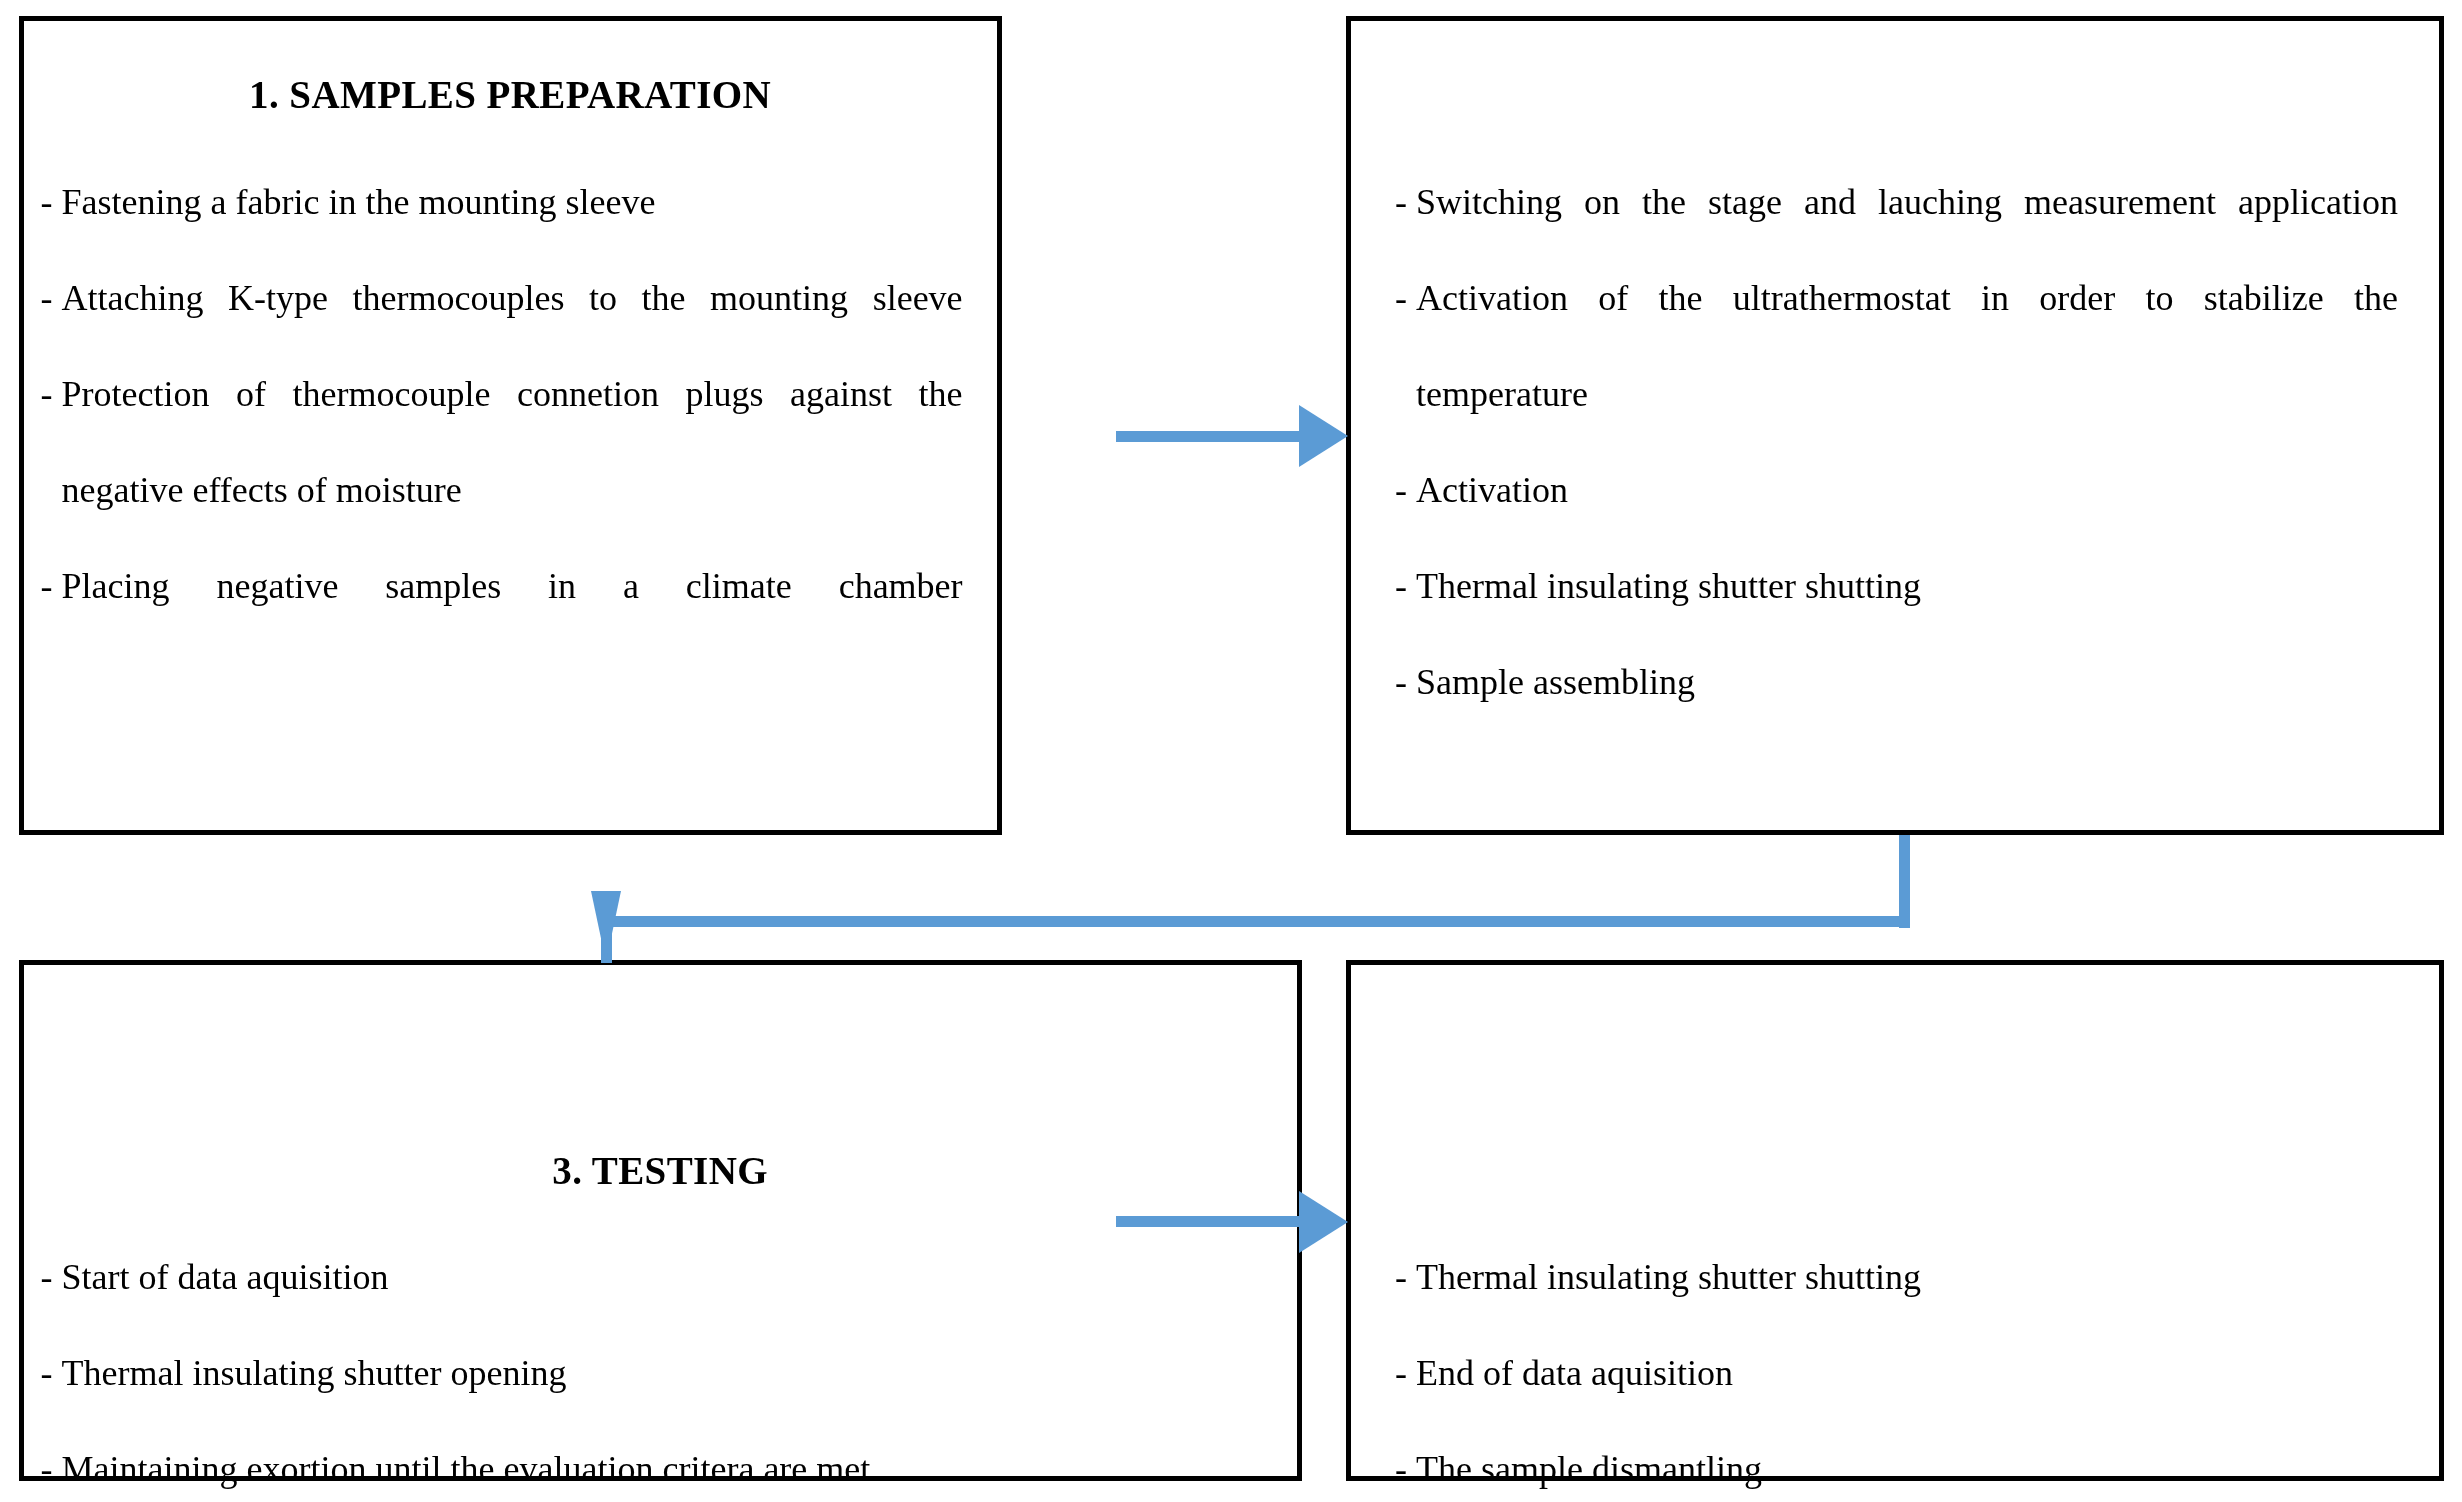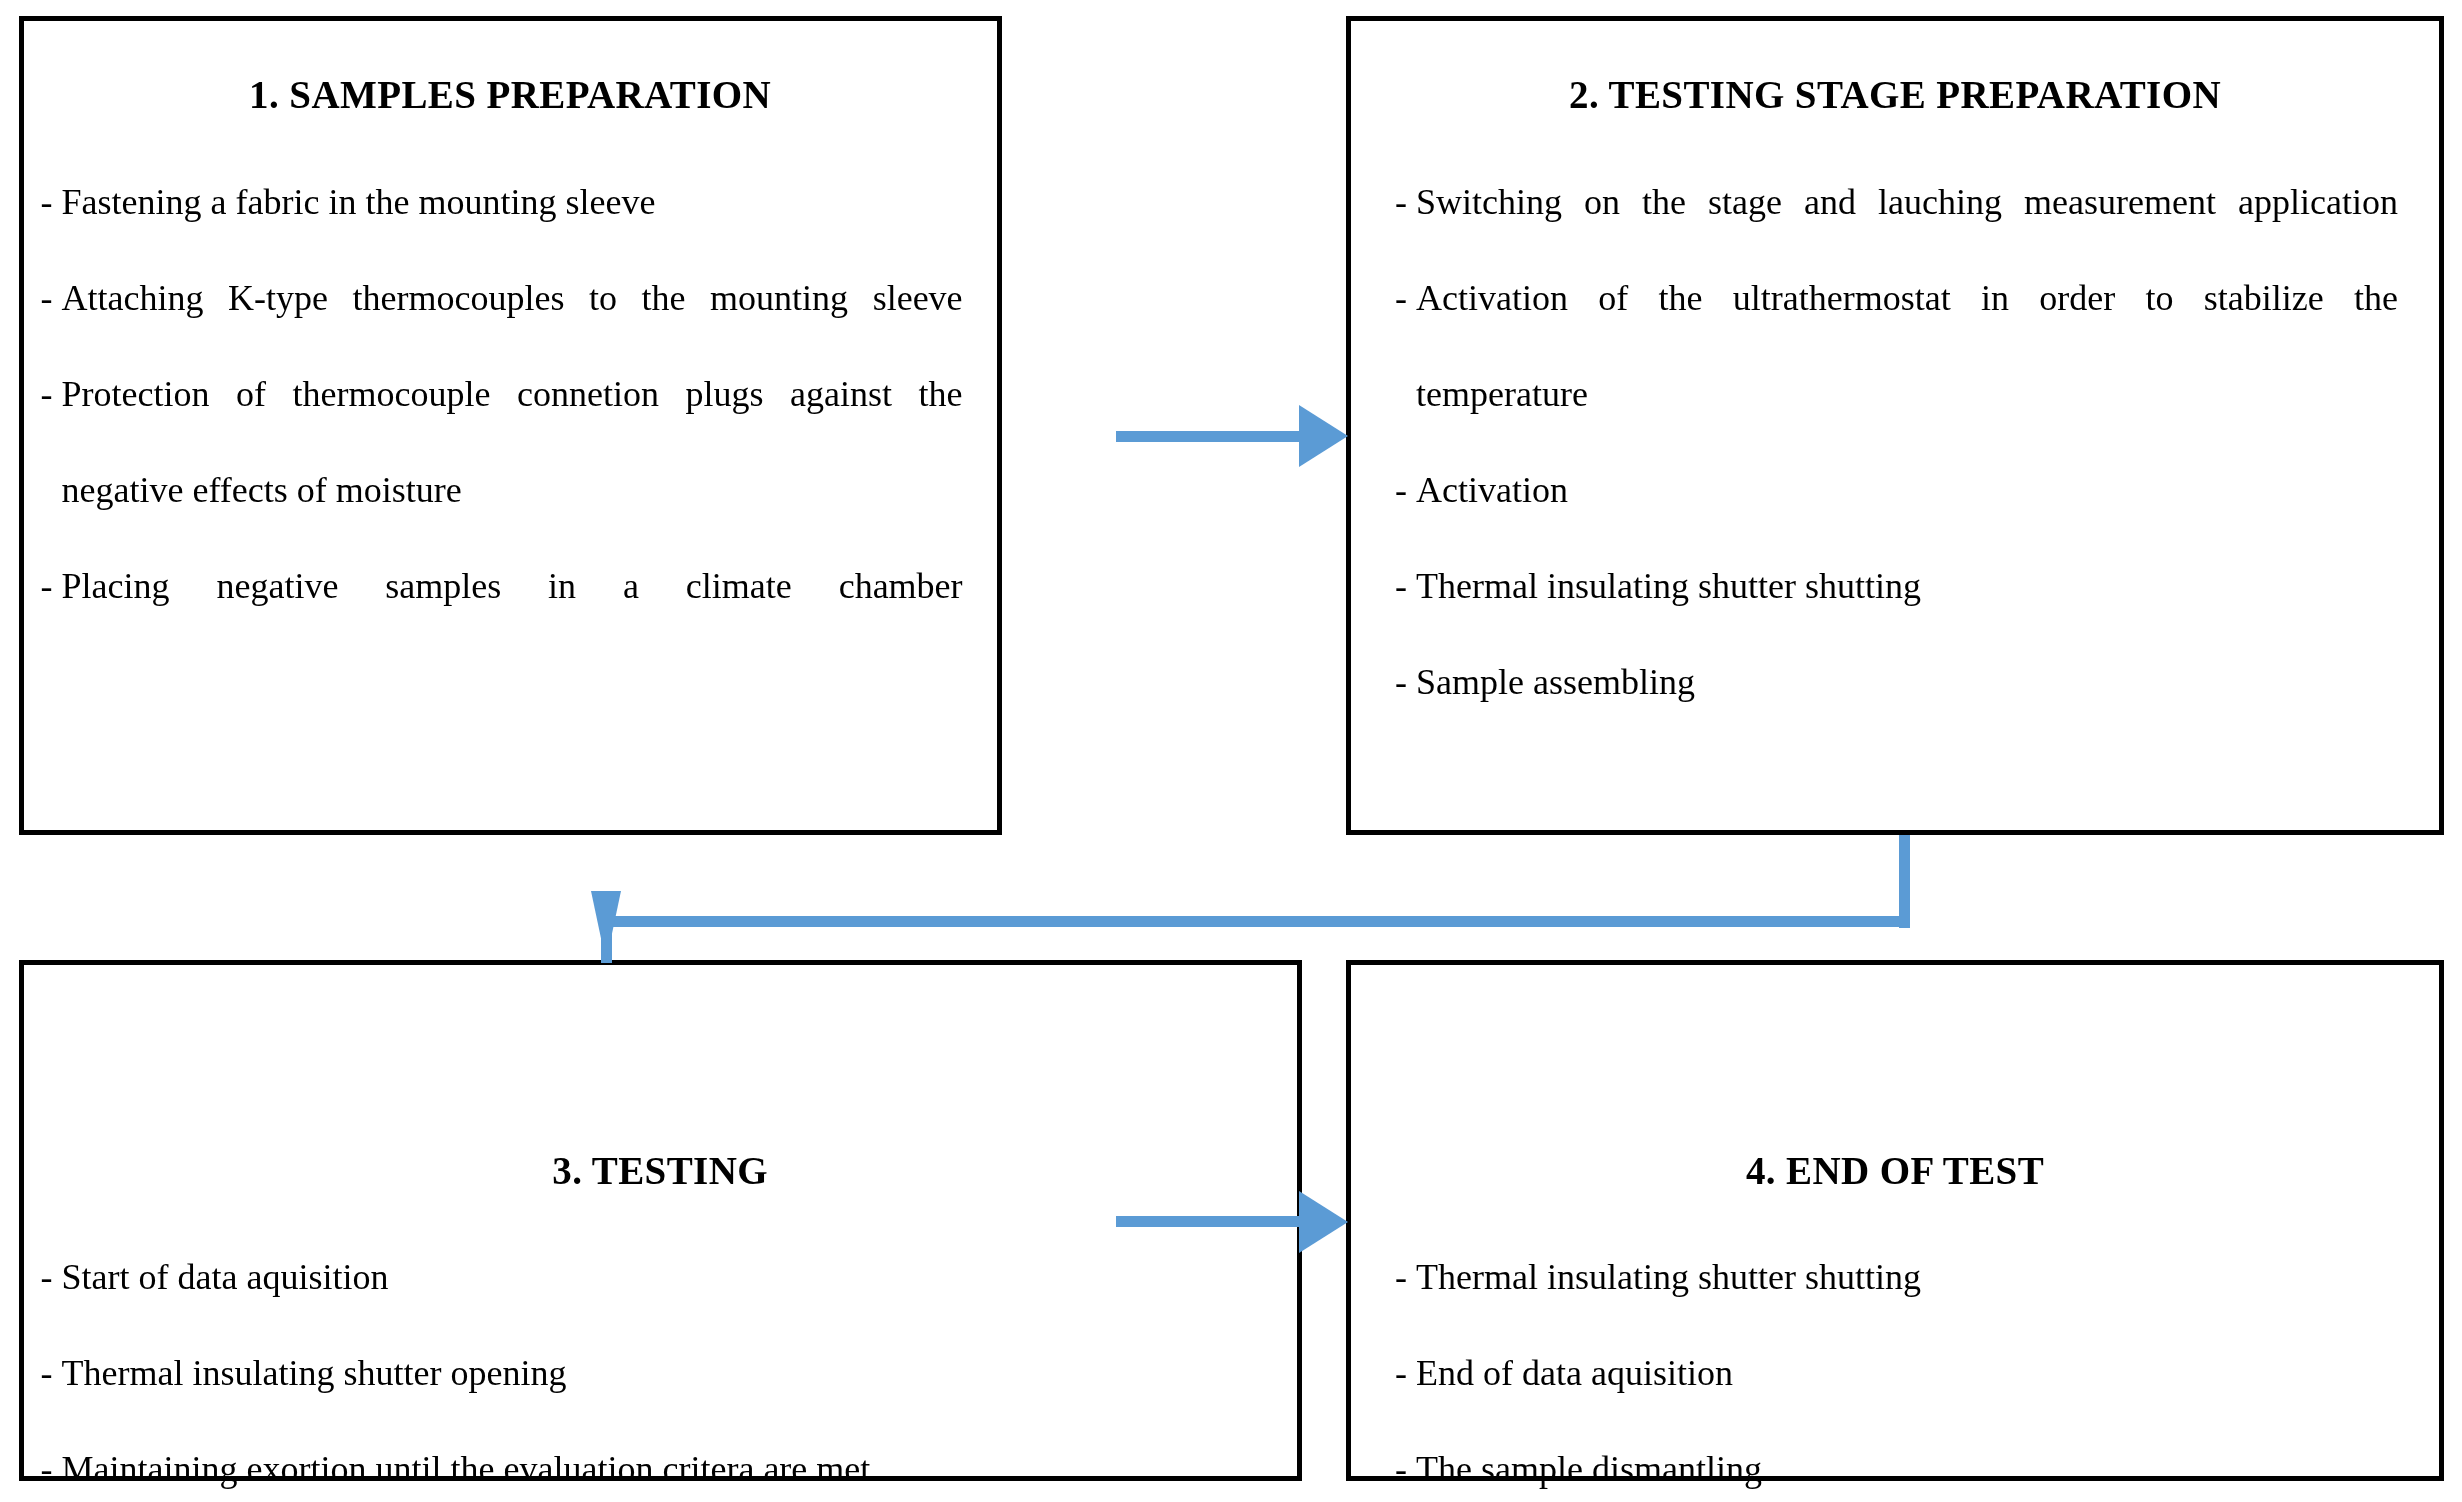--- a/index.html
+++ b/index.html
@@ -147,21 +147,20 @@
         <span class="txt">Protection of thermocouple connetion plugs against the negative effects of moisture</span>
       </div>
       <div class="item">
         <span class="dash">-</span>
         <span class="txt justify-all">Placing negative samples in a climate chamber</span>
       </div>
     </div>
   </div>
 
   <div class="flow-box" id="box-2">
-    <div class="box-title">2. TESTING STAGE PREPARATION</div>
     <div class="items">
       <div class="item">
         <span class="dash">-</span>
         <span class="txt justify-all">Switching on the stage and lauching measurement application</span>
       </div>
       <div class="item">
         <span class="dash">-</span>
         <span class="txt justify-all">Activation of the ultrathermostat in order to stabilize the temperature</span>
       </div>
       <div class="item">
@@ -191,21 +190,20 @@
         <span class="txt">Thermal insulating shutter opening</span>
       </div>
       <div class="item">
         <span class="dash">-</span>
         <span class="txt">Maintaining exortion until the evaluation critera are met</span>
       </div>
     </div>
   </div>
 
   <div class="flow-box" id="box-4">
-    <div class="box-title">4. END OF TEST</div>
     <div class="items">
       <div class="item">
         <span class="dash">-</span>
         <span class="txt">Thermal insulating shutter shutting</span>
       </div>
       <div class="item">
         <span class="dash">-</span>
         <span class="txt">End of data aquisition</span>
       </div>
       <div class="item">

